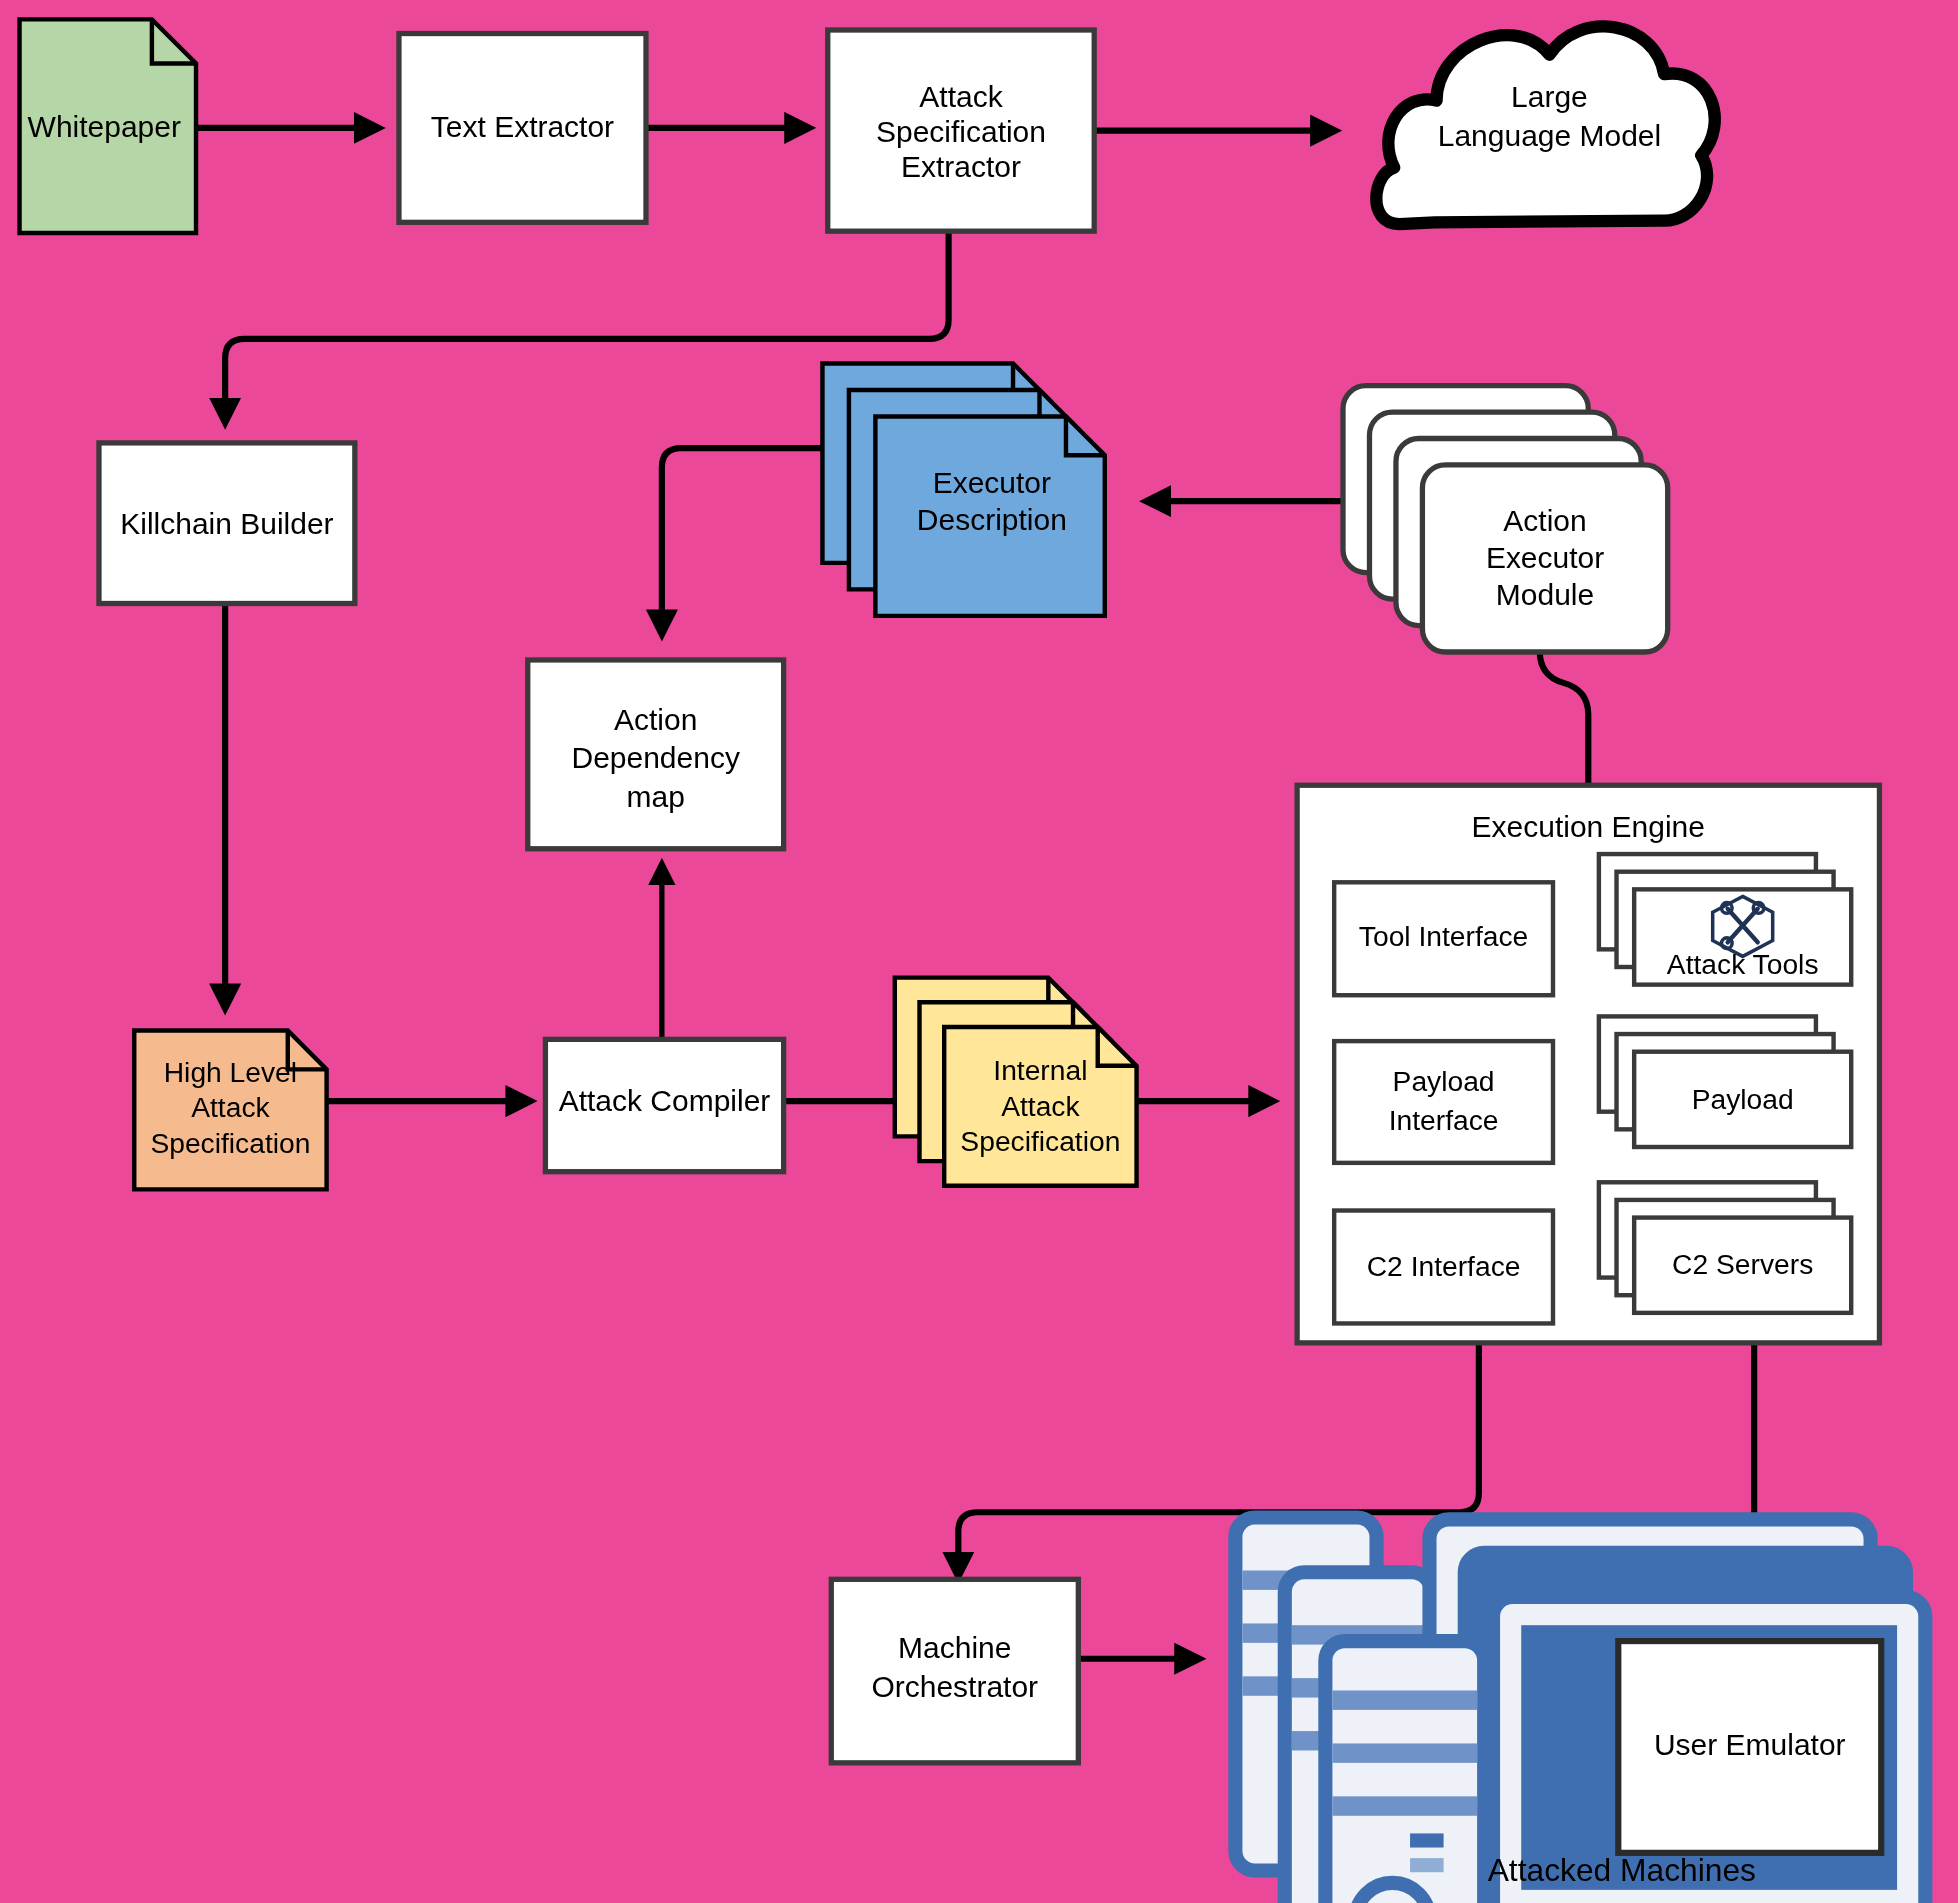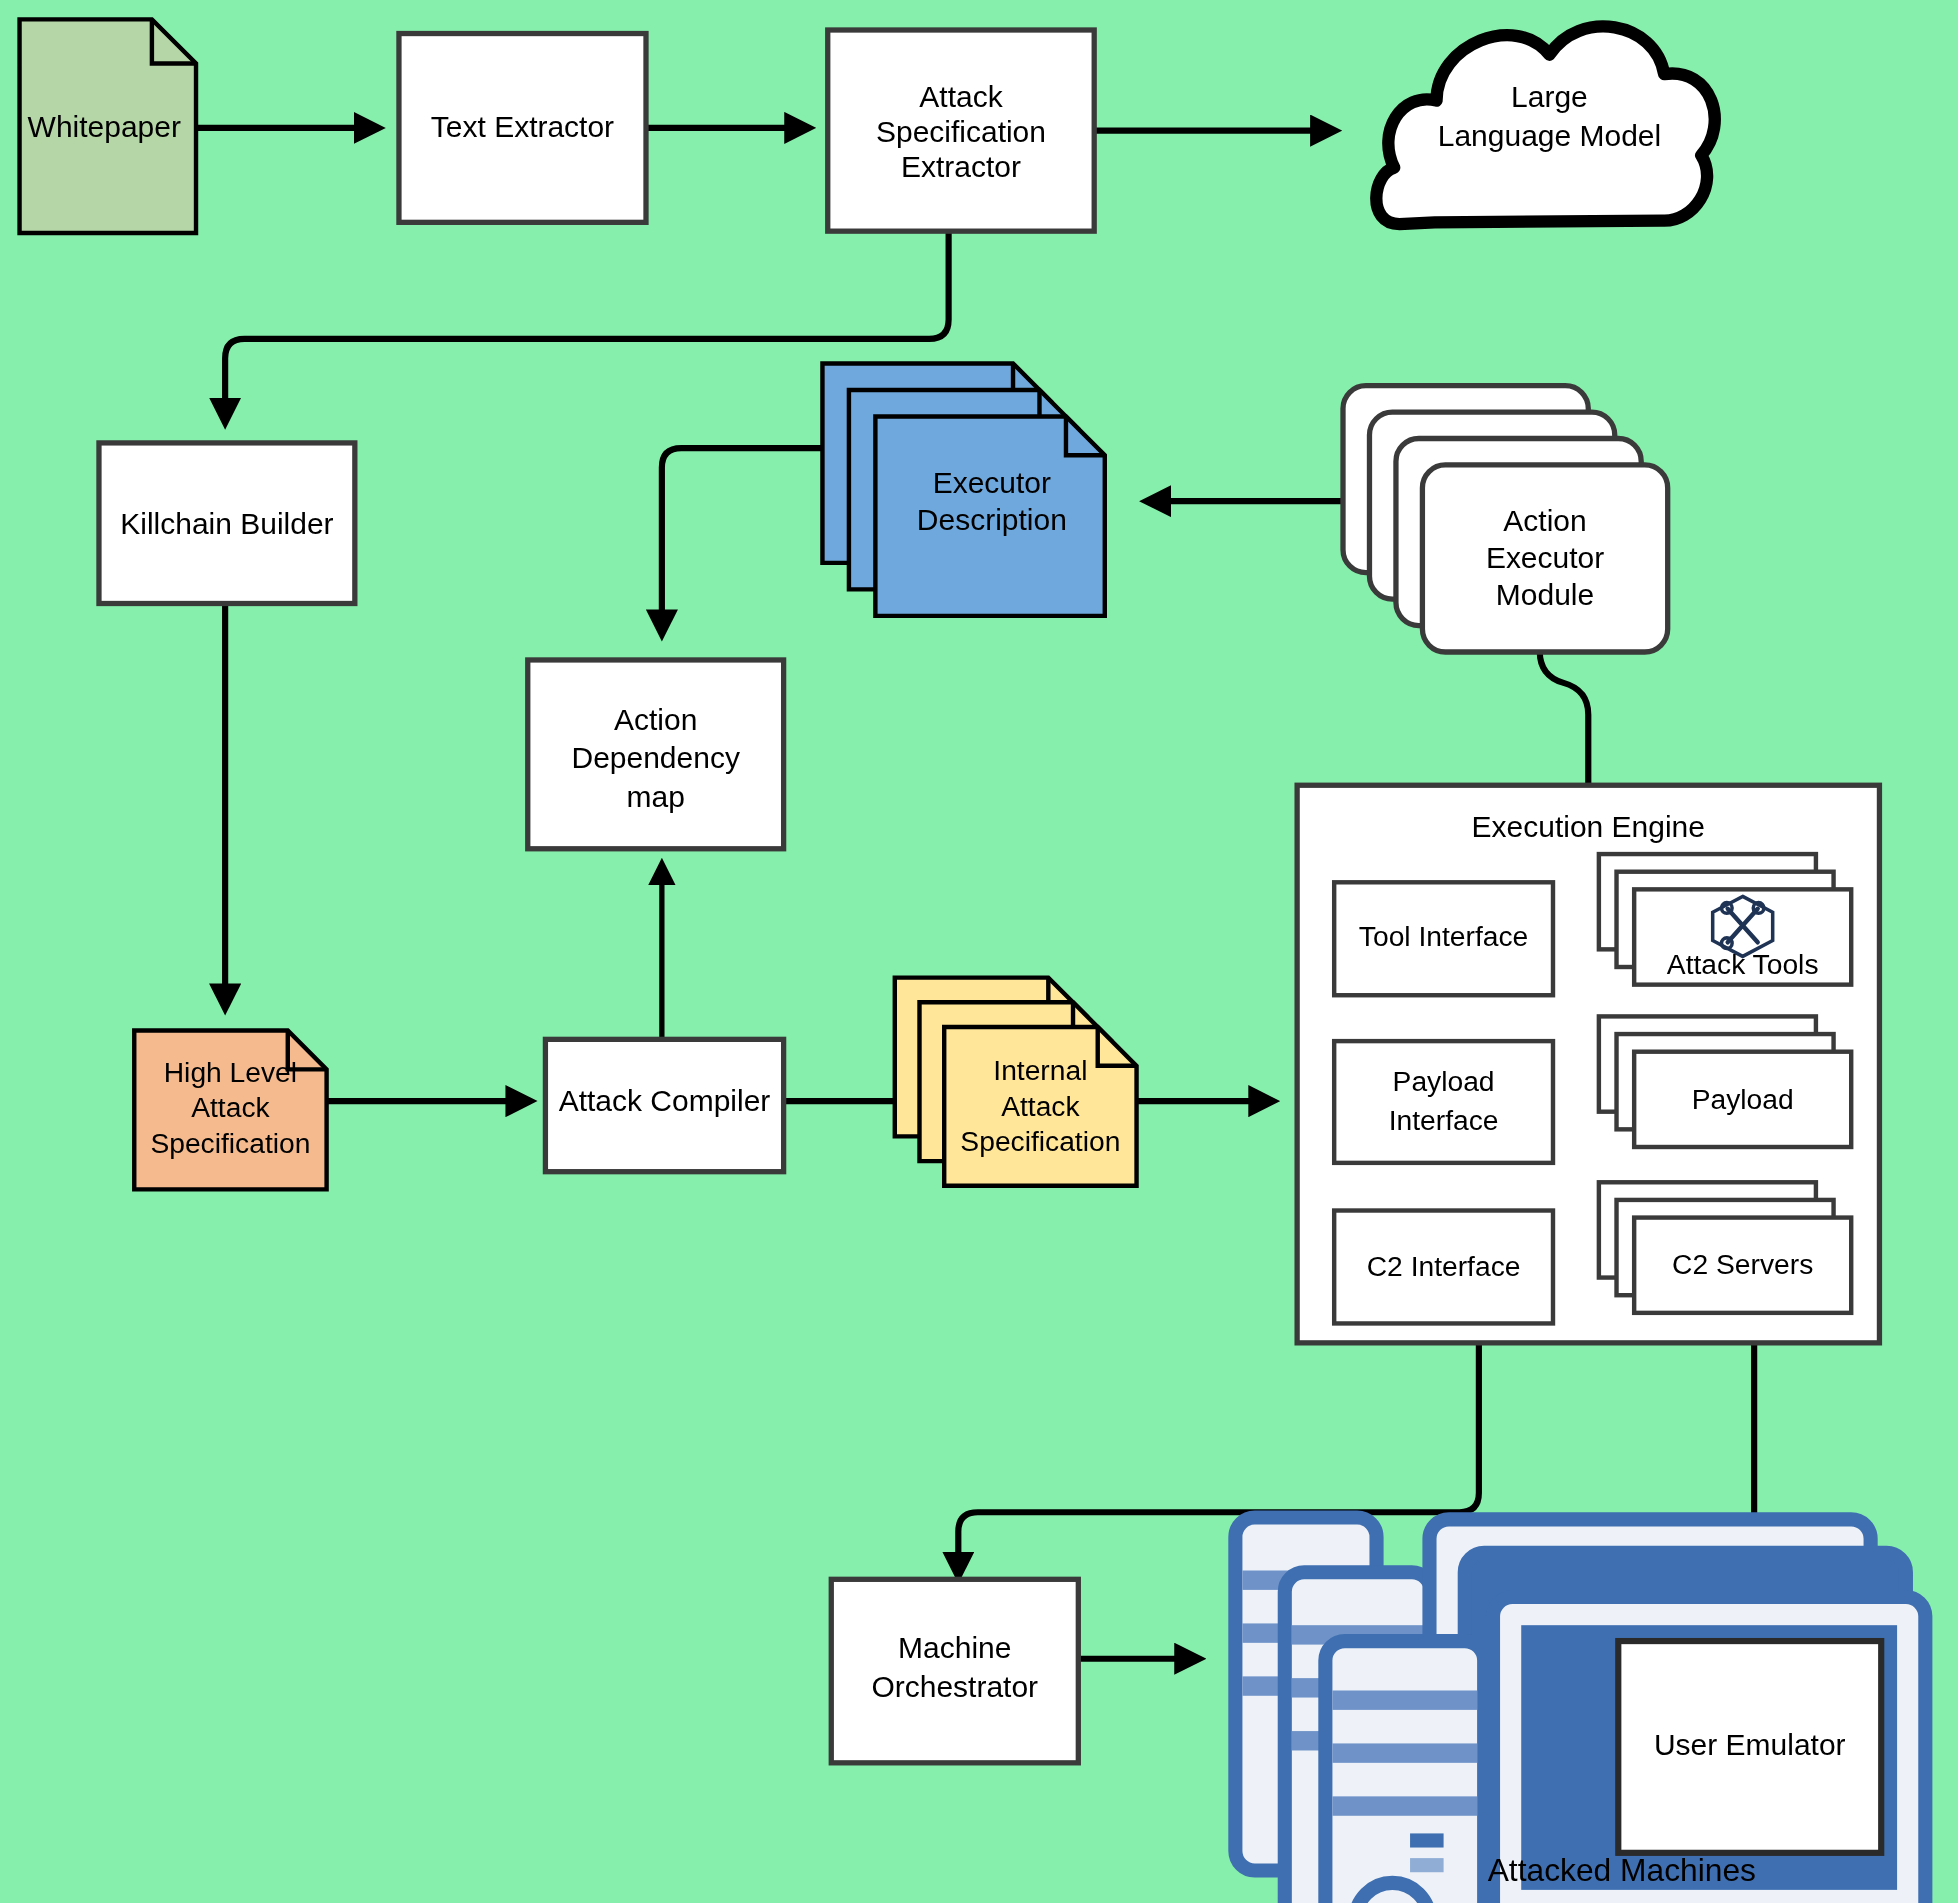--- a/index.html
+++ b/index.html
@@ -8,21 +8,21 @@
     padding: 0;
     background: #ffffff;
   }
   body {
     font-family: "Liberation Sans", sans-serif;
   }
   #diagram-root {
     position: relative;
     width: 1959px;
     height: 1904px;
-    background: #86efac;
+    background: #ec4899;
     overflow: hidden;
   }
   svg.layer {
     position: absolute;
     top: 0;
     left: 0;
     width: 1959px;
     height: 1904px;
   }
   .node-label {

